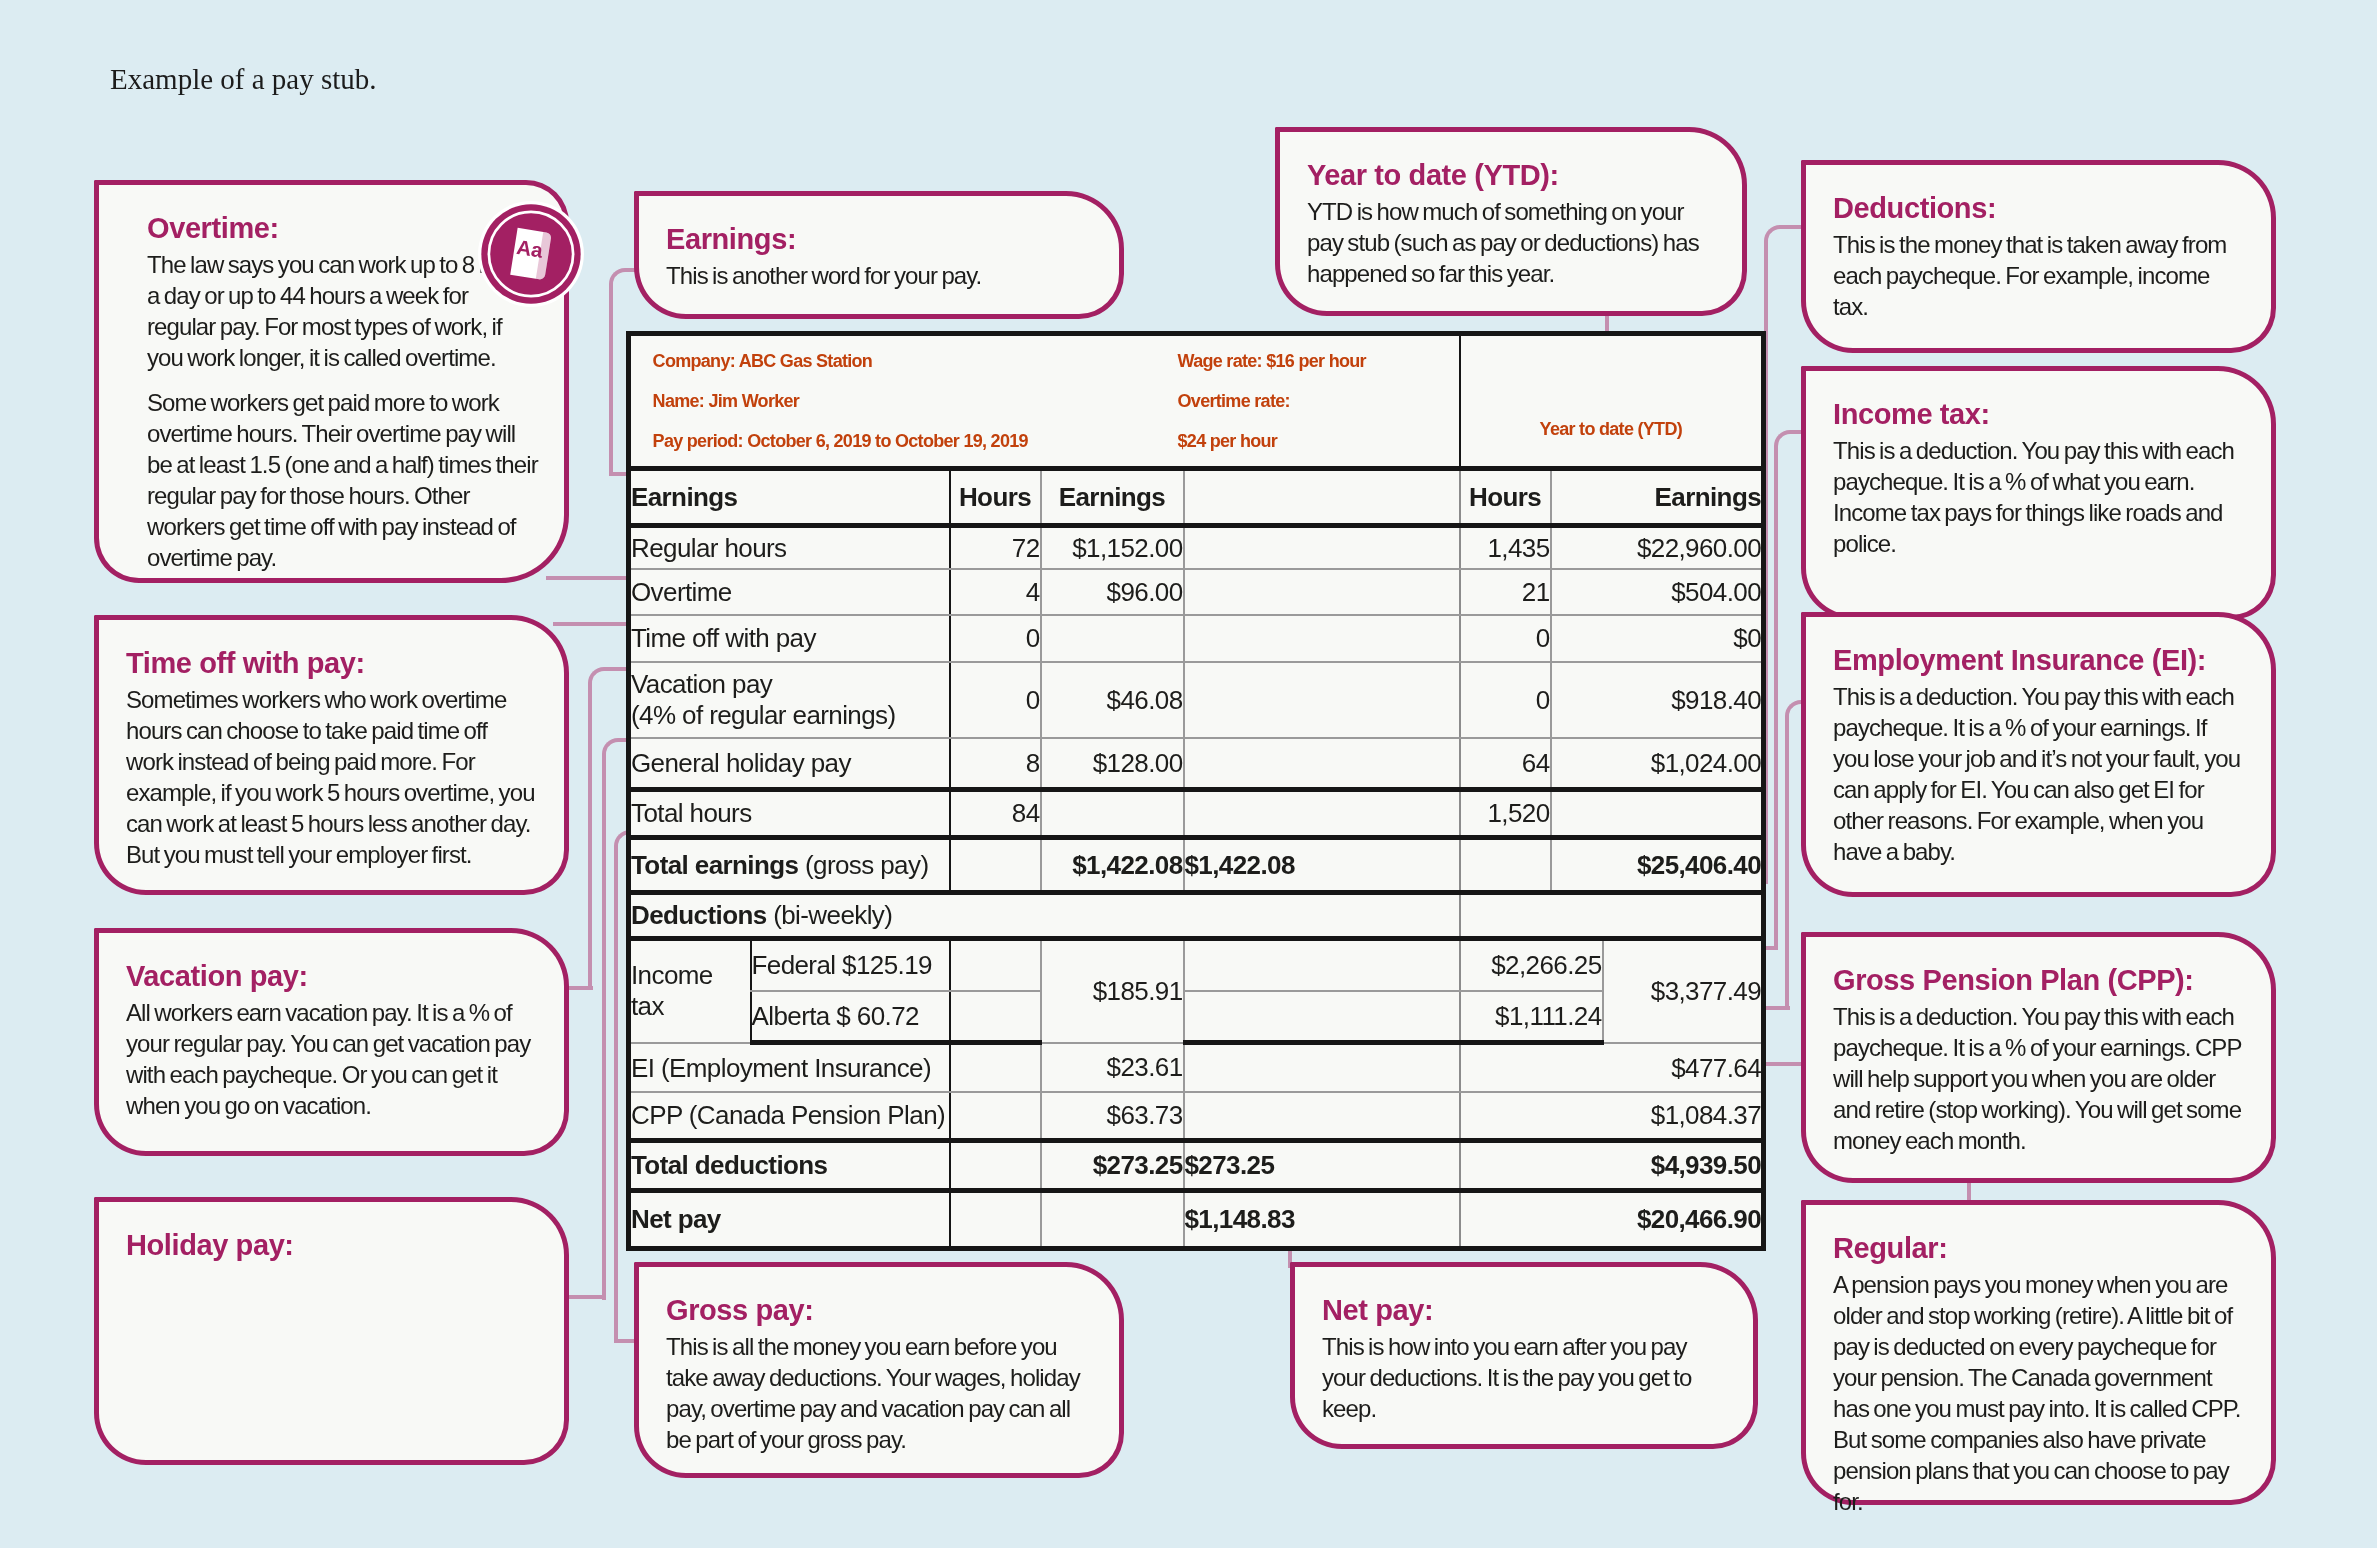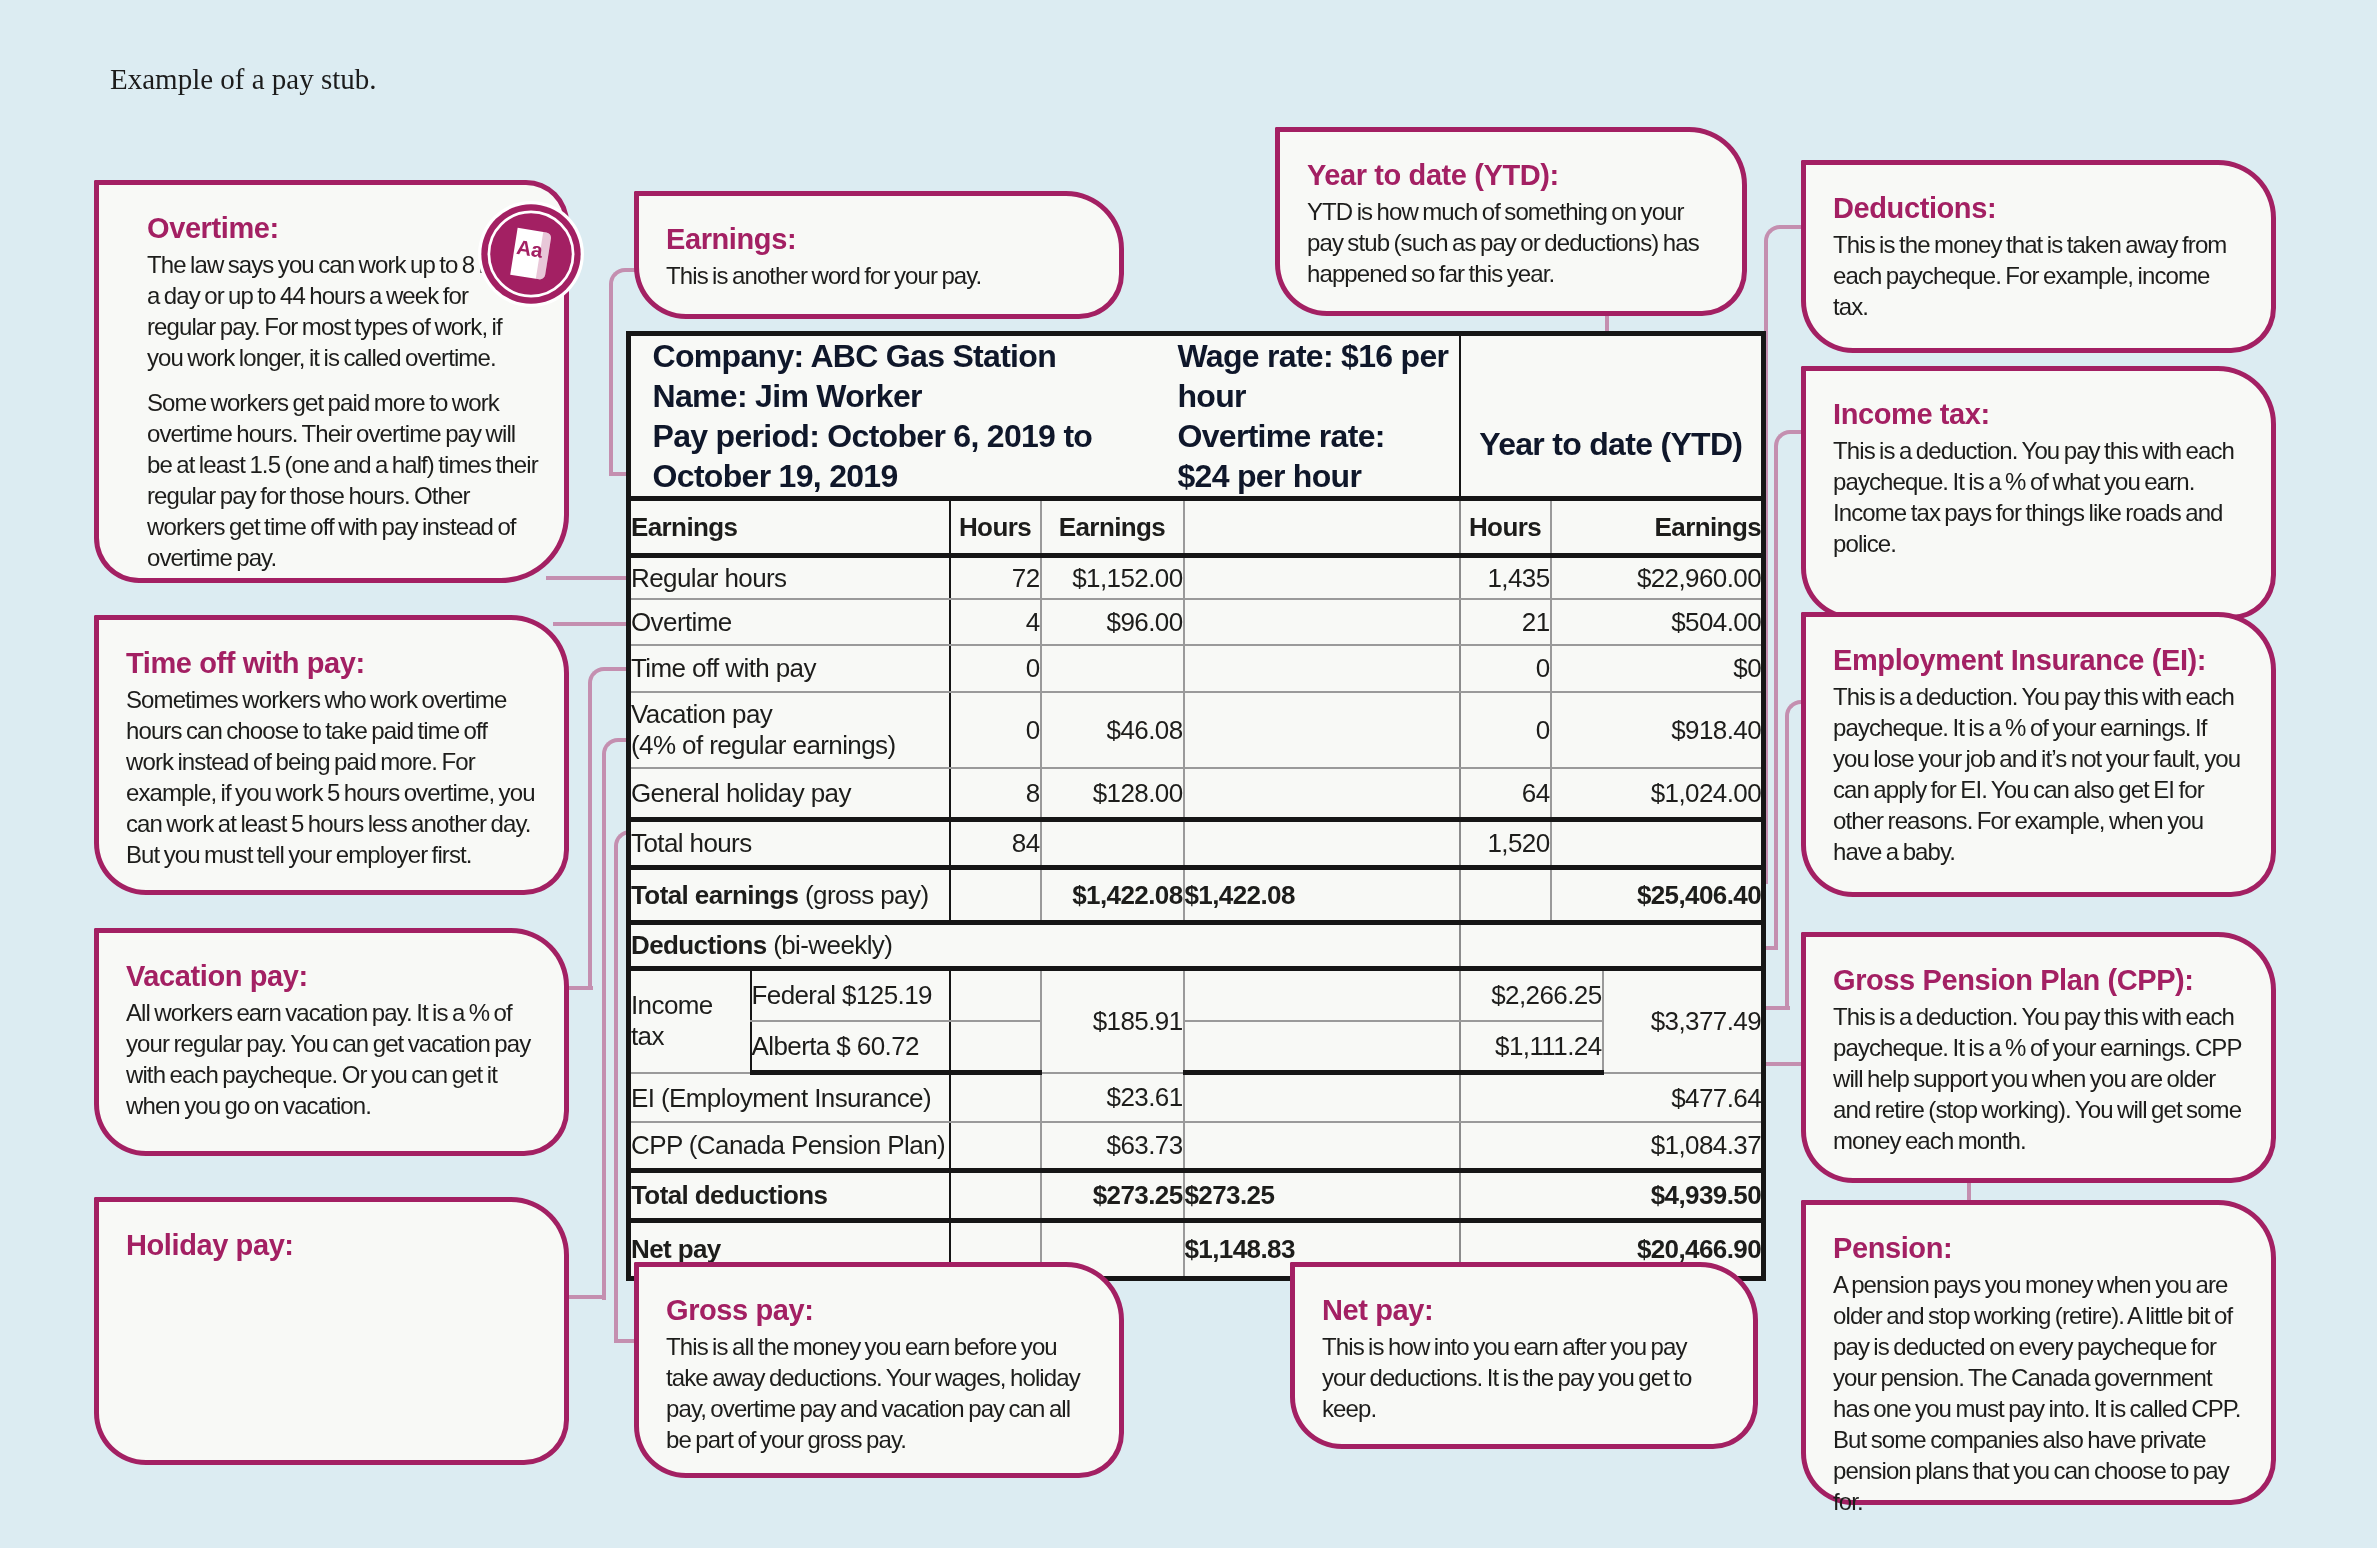--- a/index.html
+++ b/index.html
@@ -43,21 +43,21 @@
   .badge{position:absolute;left:477px;top:200px;width:108px;height:108px;z-index:6;}
   
   table.stub{
     position:absolute;left:626px;top:331px;z-index:4;
     border-collapse:collapse;table-layout:fixed;
     width:1136px;background:#f8f9f6;
     border:5.8px solid #161616;
     font-size:26px;letter-spacing:-0.6px;
   }
   table.stub td{padding:0;overflow:hidden;vertical-align:middle;}
-  .teal{color:#0f172a;font-weight:bold;font-size:32px;line-height:40px;letter-spacing:-0.7px;}
+  .teal{color:#c2410c;font-weight:bold;font-size:18px;line-height:40px;letter-spacing:-0.7px;}
   .info-wrap{display:flex;align-items:center;padding:0 0 0 21.6px;}
   .info-left{flex:1;}
   .info-right{width:281px;}
   .ytd-head{display:flex;align-items:flex-end;justify-content:center;height:115px;padding-bottom:10px;box-sizing:border-box;}
   .lbl{text-align:left;padding-left:19px;}
   .num{text-align:right;padding-right:20px;}
   .numL{text-align:left;padding-left:42px;}
   .ctr{text-align:center;}
   .bold{font-weight:bold;}
   
@@ -140,21 +140,21 @@
 </div>
 <div class="callout" style="left:1801px;top:612px;width:475px;height:285px;">
   <h3>Employment Insurance (EI):</h3>
   <p>This is a deduction. You pay this with each paycheque.  It is a % of your earnings. If you lose your job and it’s not your fault, you can apply for EI. You can also get EI for other reasons. For example, when you have a baby.</p>
 </div>
 <div class="callout" style="left:1801px;top:932px;width:475px;height:251px;">
   <h3>Gross Pension Plan (CPP):</h3>
   <p>This is a deduction. You pay this with each paycheque. It is a % of your earnings. CPP will help support you when you are older and retire (stop working). You will get some money each month.</p>
 </div>
 <div class="callout" style="left:1801px;top:1200px;width:475px;height:305px;">
-  <h3>Pension:</h3>
+  <h3>Regular:</h3>
   <p>A pension pays you money when you are older and stop working (retire). A little bit of pay is deducted on every paycheque for your pension. The Canada government has one you must pay into. It is called CPP. But some companies also have private pension plans that you can choose to pay for.</p>
 </div>
 
 <div class="badge">
   <svg viewBox="0 0 100 100" width="108" height="108">
     <circle cx="50" cy="50" r="49" fill="#ffffff"></circle>
     <circle cx="50" cy="50" r="46" fill="#a32063"></circle>
     <circle cx="50" cy="50" r="39" fill="none" stroke="#ffffff" stroke-width="2.5"></circle>
     <g transform="rotate(9 50 50)">
       <path d="M34 28 h27 a5 5 0 0 1 5 5 v34 a5 5 0 0 1 -5 5 h-27 z" fill="#ffffff"></path>

